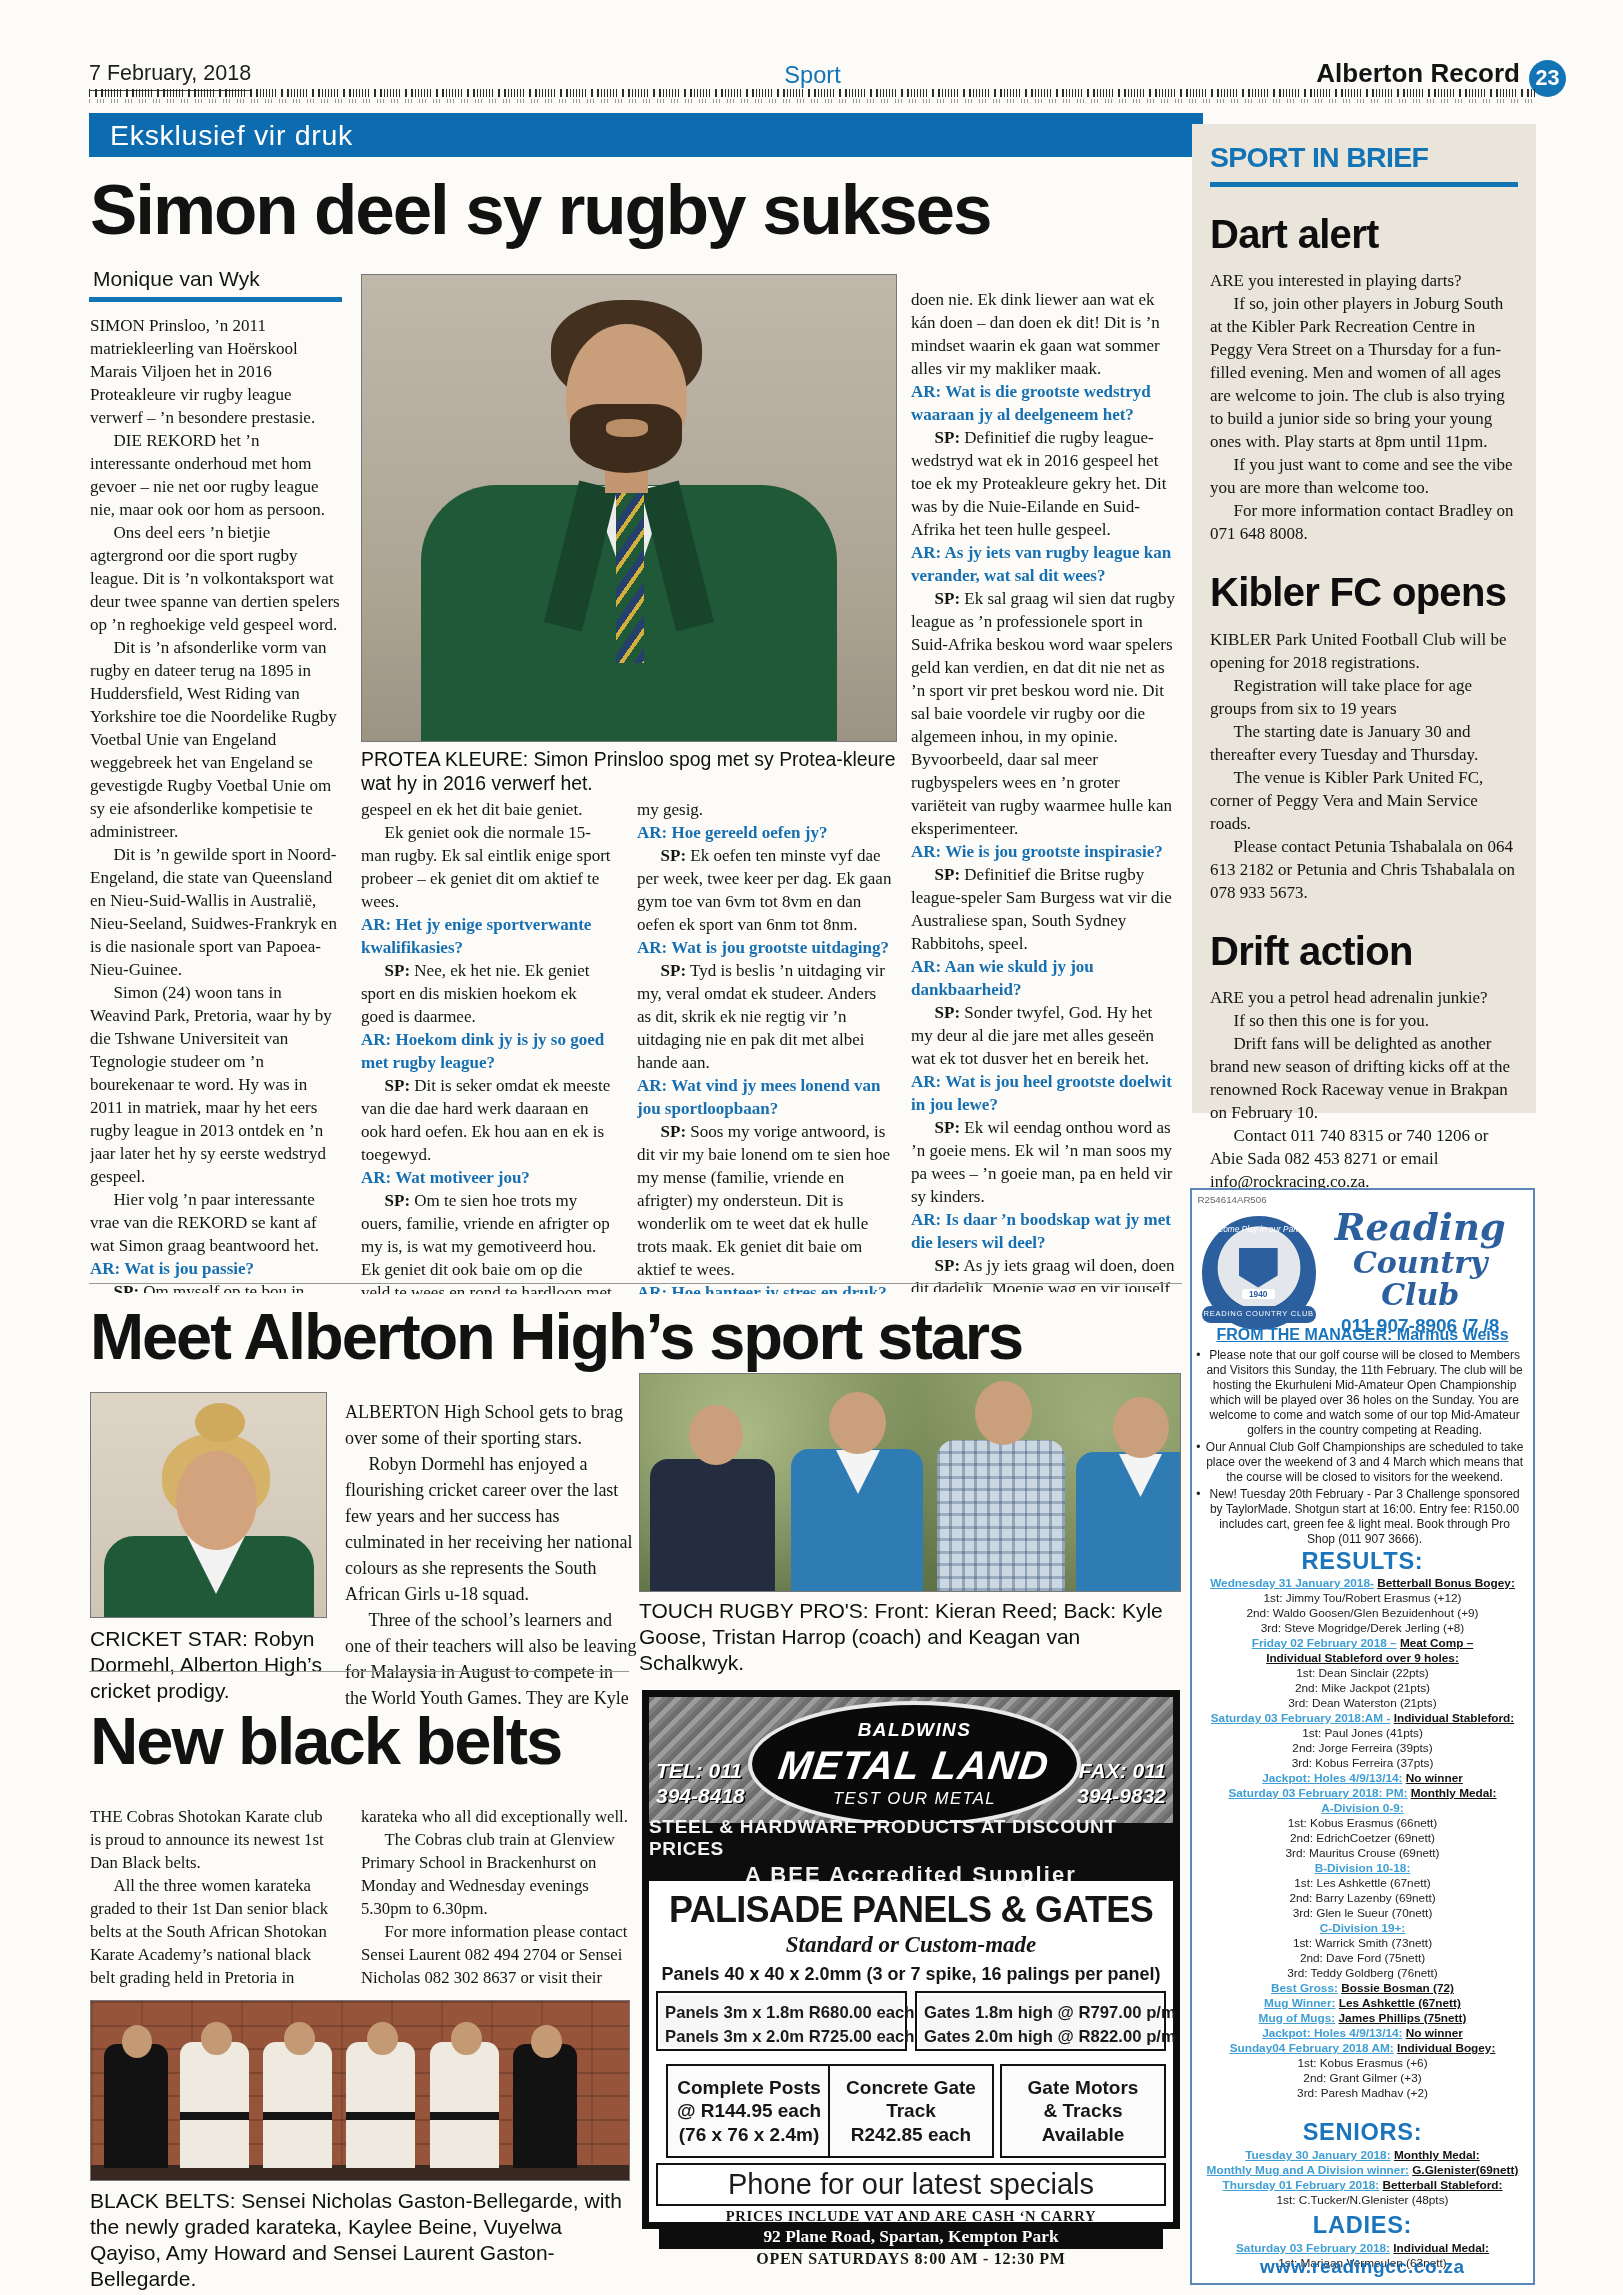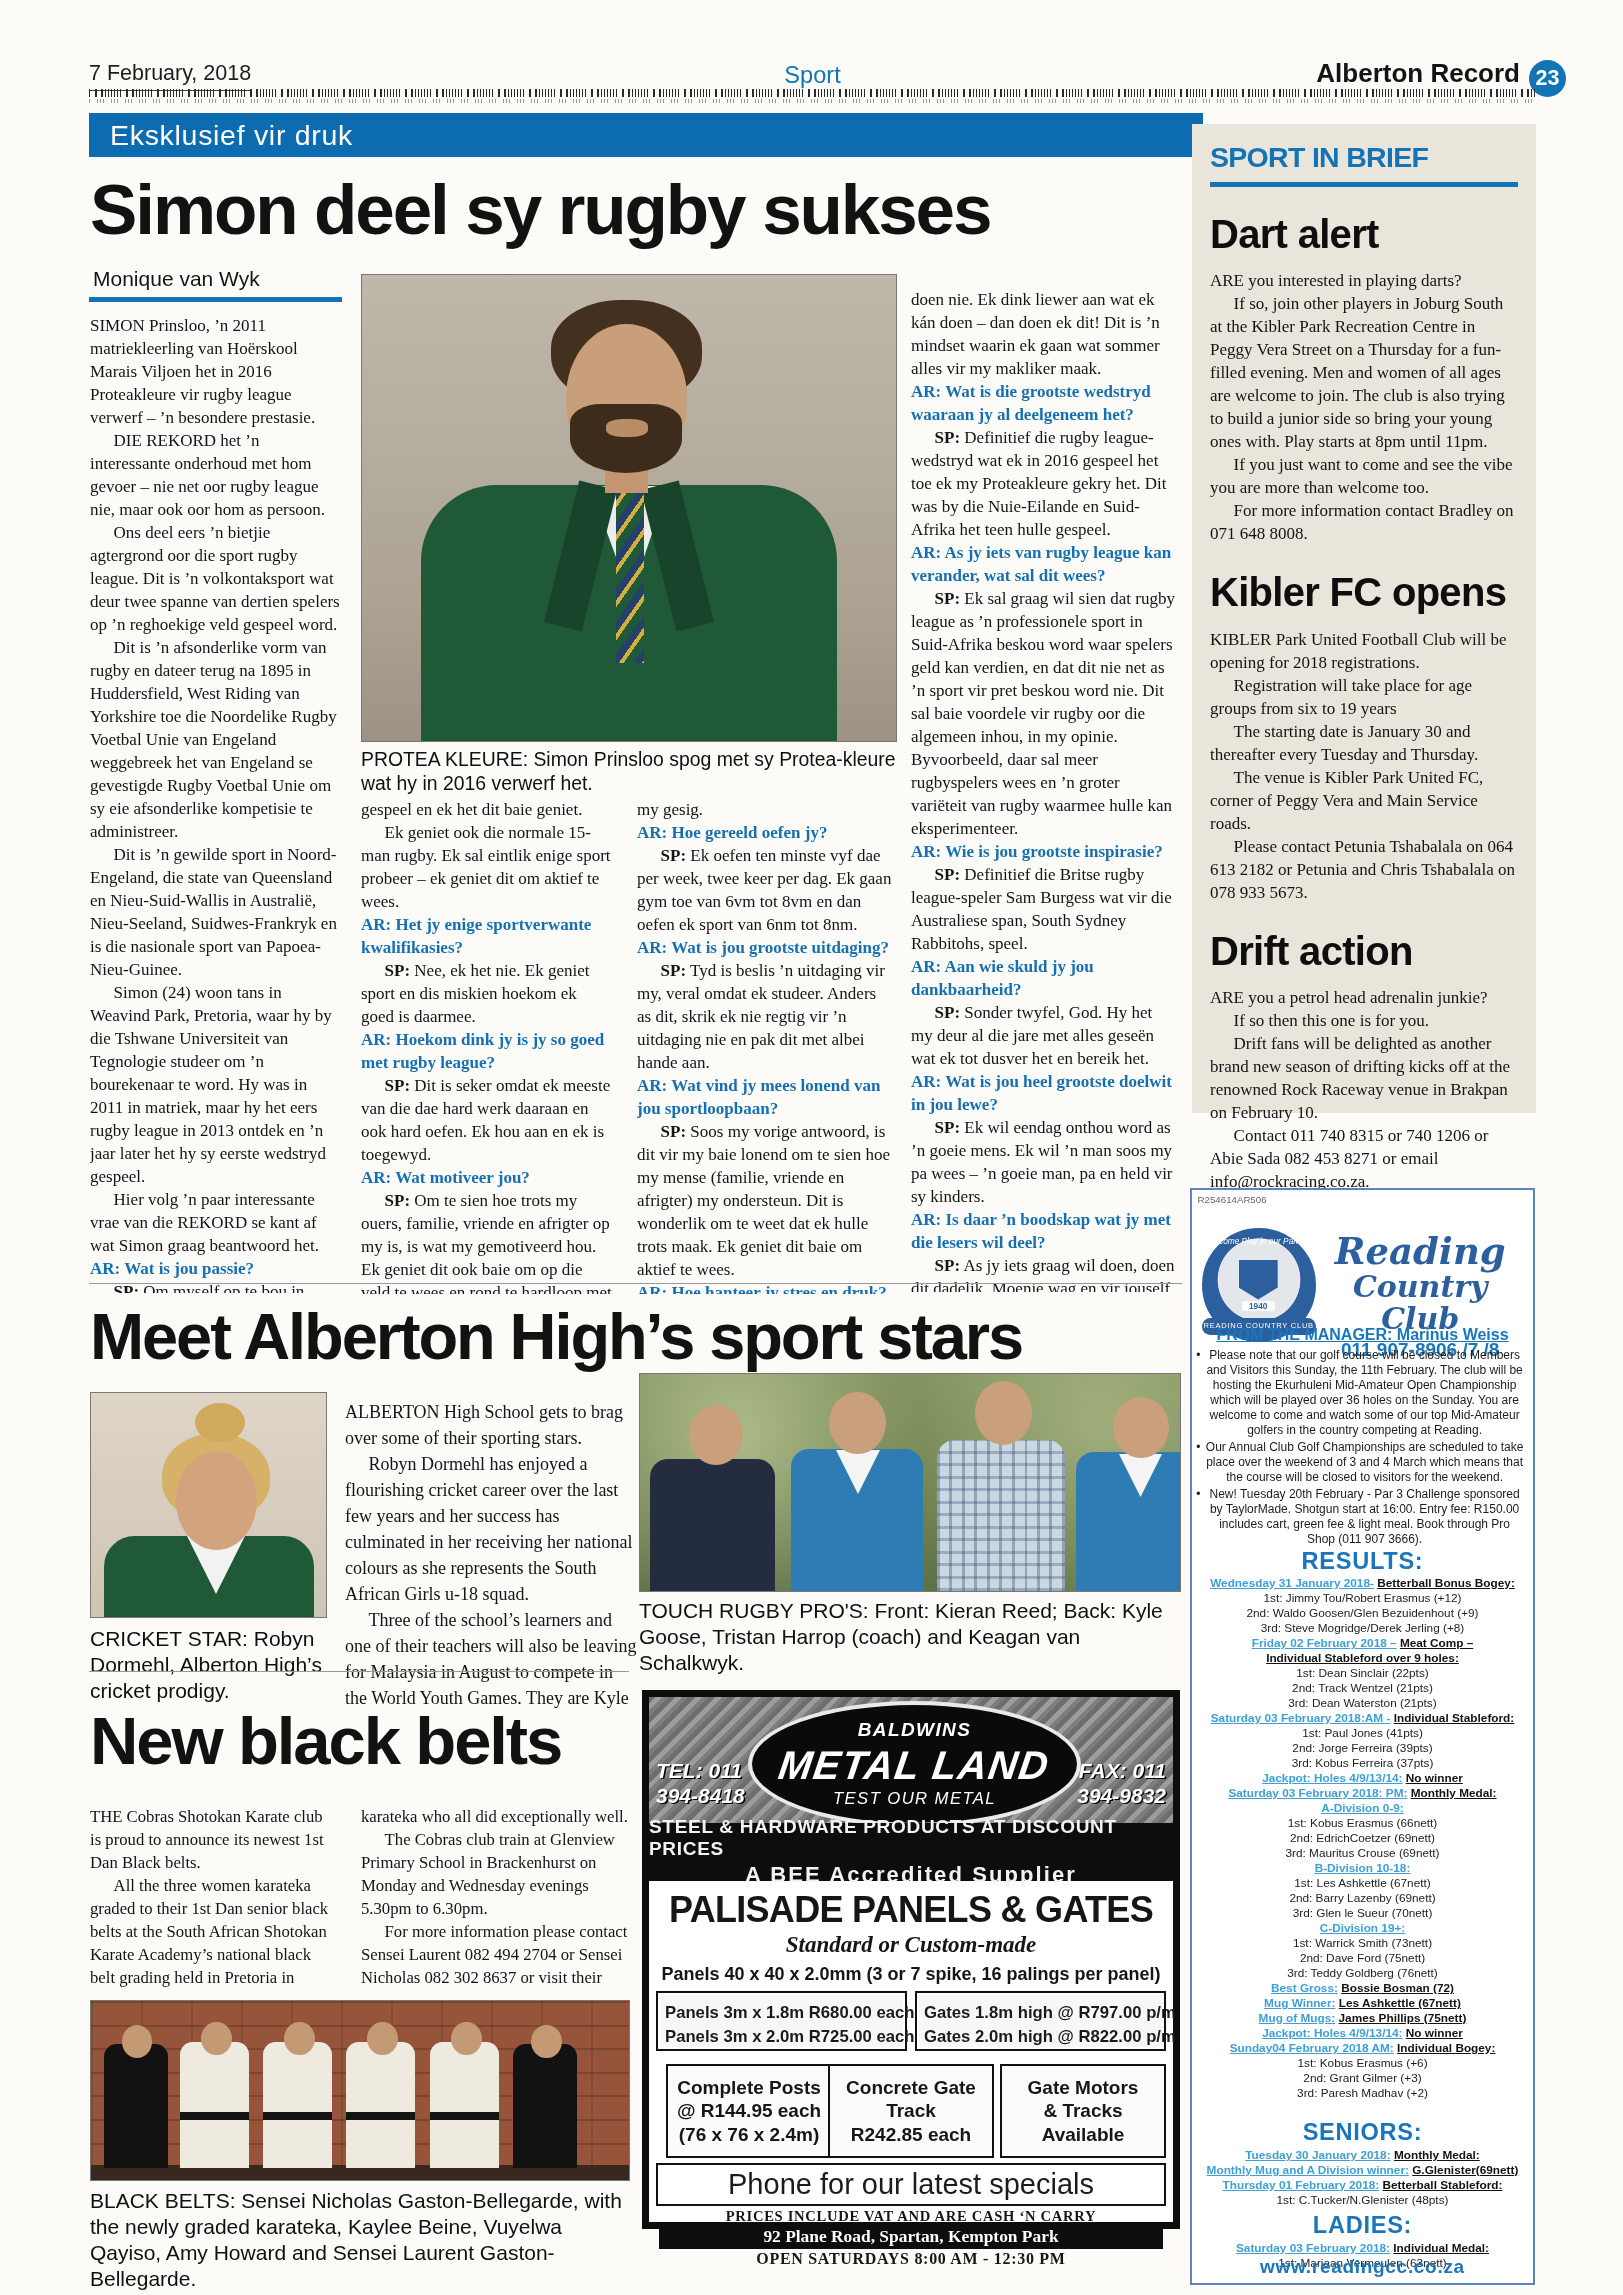--- a/index.html
+++ b/index.html
@@ -128,21 +128,21 @@
   .r-code{position:absolute;left:5.6px;top:4.2px;font-size:9.7px;color:#666;}
   .r-toprow{position:absolute;left:9.7px;top:18px;width:323px;display:flex;align-items:center;}
   .r-logo{position:relative;width:106px;height:106px;border-radius:50%;border:4.2px solid #2c5f9e;
           background:radial-gradient(circle at 50% 45%,#e3e7ec 0 52%,#2c5f9e 53%);flex:none;}
   .r-arc{position:absolute;left:0;right:0;top:4.2px;font-size:8.3px;font-style:italic;color:#fff;}
   .r-crest{position:absolute;left:33px;top:28px;width:39px;height:40px;background:#2c5f9e;
            clip-path:polygon(0 0,100% 0,100% 70%,50% 100%,0 70%);}
   .r-year{position:absolute;left:36px;top:69px;width:33px;font-size:8.3px;font-weight:bold;background:#fff;color:#2c5f9e;border-radius:2.8px;}
   .r-ribbon{position:absolute;left:-4.2px;right:-4.2px;bottom:2.8px;height:16.7px;background:#2c5f9e;border-radius:8.3px;
             color:#fff;font-size:7.6px;line-height:16.7px;letter-spacing:0.7px;}
-  .r-names{flex:1;text-align:center;color:#2c5f9e;font-family:"DejaVu Serif",serif;font-style:italic;margin-top:24px;}
+  .r-names{flex:1;text-align:center;color:#2c5f9e;font-family:"DejaVu Serif",serif;font-style:italic;}
   .r-name1{font-size:37px;font-weight:bold;line-height:39px;}
   .r-name2{font-size:30px;font-weight:bold;line-height:32px;}
   .r-phone{font-size:19px;font-weight:bold;font-style:normal;font-family:"Liberation Sans",sans-serif;color:#1b75bc;margin-top:4.2px;}
   .r-manager{position:absolute;left:0;right:0;top:136px;font-size:16px;font-weight:bold;color:#1b75bc;text-decoration:underline;}
   .r-bullets{position:absolute;left:12.5px;right:8.3px;top:158px;}
   .r-bullets p{position:relative;margin:0 0 2.1px;font-size:12px;line-height:15px;color:#1c1c1c;text-align:center;}
   .r-bullets p::before{content:"•";position:absolute;left:-8.3px;top:0;color:#1c1c1c;}
   .r-h2{font-size:23.6px;font-weight:bold;color:#1b75bc;letter-spacing:0.7px;}
   .r-results{left:7px;right:7px;}
   .res{margin:0;font-size:11.8px;line-height:15px;color:#222;text-align:center;}
@@ -405,21 +405,21 @@
       <div class="r-h2">RESULTS:</div>
     </div>
     <div class="r-block r-results" style="top:386px;">
         <p class="res"><span class="rh">Wednesday 31 January 2018-</span> <span class="rb">Betterball Bonus Bogey:</span></p>
         <p class="res rp">1st: Jimmy Tou/Robert Erasmus (+12)</p>
         <p class="res rp">2nd: Waldo Goosen/Glen Bezuidenhout (+9)</p>
         <p class="res rp">3rd: Steve Mogridge/Derek Jerling (+8)</p>
         <p class="res"><span class="rh">Friday 02 February 2018 –</span> <span class="rb">Meat Comp –</span></p>
         <p class="res"><span class="rb">Individual Stableford over 9 holes:</span></p>
         <p class="res rp">1st: Dean Sinclair (22pts)</p>
-        <p class="res rp">2nd: Track Wentzel (21pts)</p>
+        <p class="res rp">2nd: Mike Jackpot (21pts)</p>
         <p class="res rp">3rd: Dean Waterston (21pts)</p>
         <p class="res"><span class="rh">Saturday 03 February 2018:AM -</span> <span class="rb">Individual Stableford:</span></p>
         <p class="res rp">1st: Paul Jones (41pts)</p>
         <p class="res rp">2nd: Jorge Ferreira (39pts)</p>
         <p class="res rp">3rd: Kobus Ferreira (37pts)</p>
         <p class="res"><span class="rh">Jackpot: Holes 4/9/13/14:</span> <span class="rb">No winner</span></p>
         <p class="res"><span class="rh">Saturday 03 February 2018: PM:</span> <span class="rb">Monthly Medal:</span></p>
         <p class="res"><span class="rh">A-Division 0-9:</span></p>
         <p class="res rp">1st: Kobus Erasmus (66nett)</p>
         <p class="res rp">2nd: EdrichCoetzer (69nett)</p>

